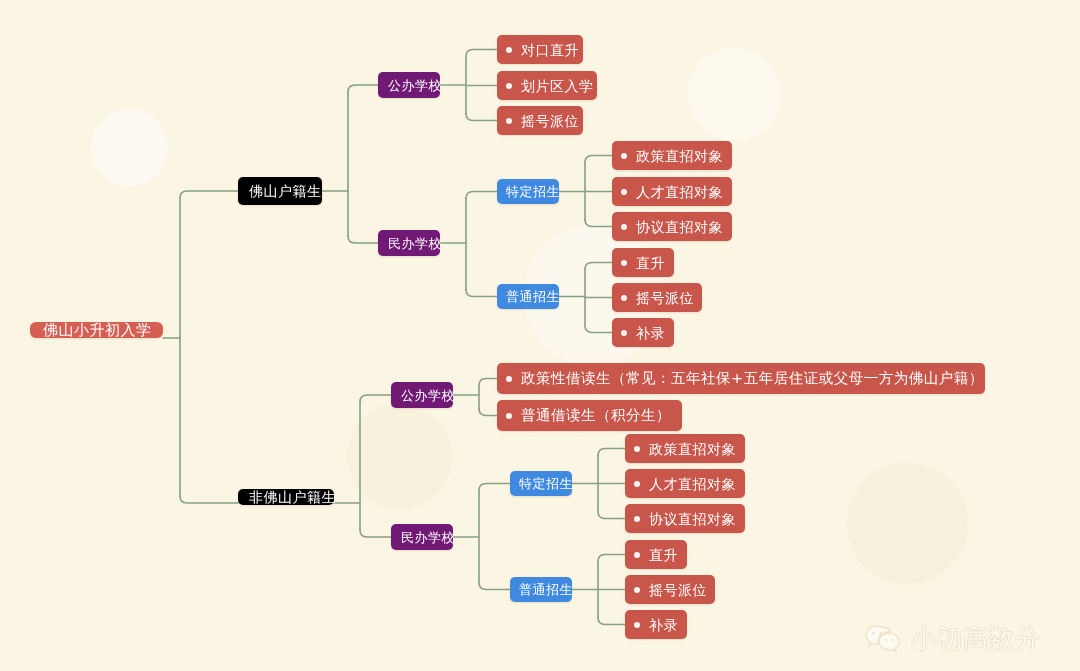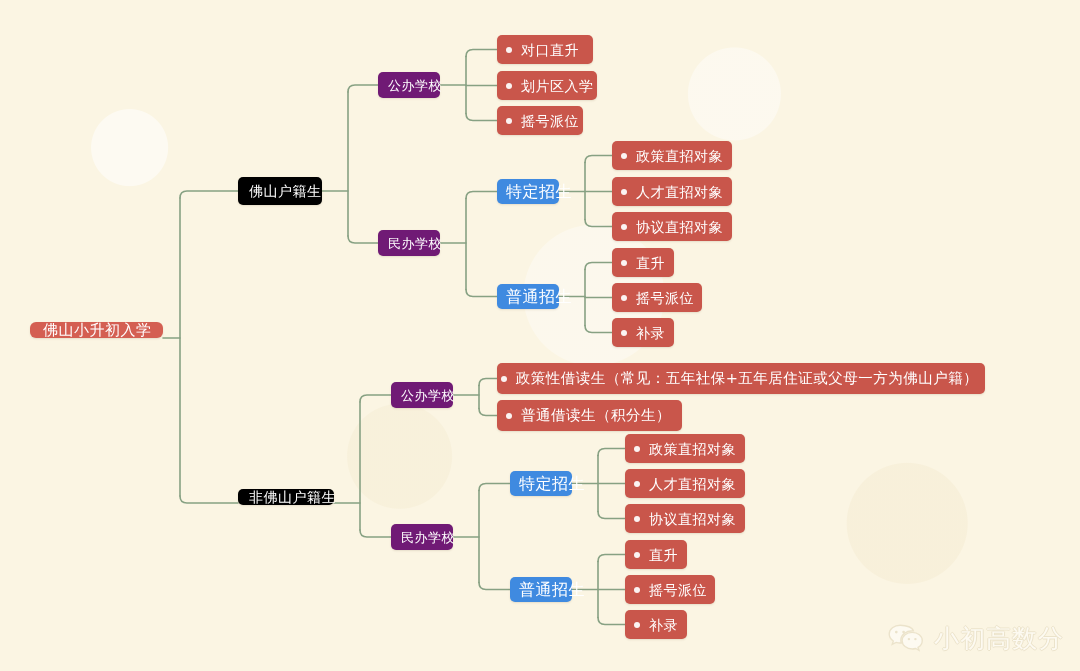--- a/index.html
+++ b/index.html
@@ -61,21 +61,21 @@
     height: 28px;
   }
   .node-school {
     background: #701a75;
     font-size: 13px;
     padding: 0 10px;
     height: 26px;
   }
   .node-admission {
     background: #3f8ae0;
-    font-size: 16px;
+    font-size: 13px;
     padding: 0 9px;
     height: 25px;
   }
   .node-leaf {
     background: #c9564b;
     font-size: 14px;
     height: 29px;
     padding: 0 12px 0 9px;
   }
   .node-leaf.wide {
@@ -89,23 +89,24 @@
     background: #ffffff;
     margin-right: 9px;
     flex: 0 0 auto;
     opacity: .93;
   }
   .node-label {
     line-height: 1;
   }
   #watermark {
     position: absolute;
-    right: 16px;
+    right: 39px;
     bottom: 16px;
     display: flex;
+    align-items: center;
     gap: 9px;
     opacity: .5;
     pointer-events: none;
   }
   #watermark-text {
     font-size: 25px;
     color: #ffffff;
     text-shadow:
       0 1px 0 #ddd2b4,
       0 -1px 0 #ddd2b4,
@@ -175,21 +176,21 @@
   <div id="node-layer">
       <div class="node node-root" style="left: 30px; top: 322px; width: 133px; height: 16px;">
         <span class="node-label">佛山小升初入学</span>
       </div>
       <div class="node node-branch" style="left: 238px; top: 177px; width: 84px; height: 28px;">
         <span class="node-label">佛山户籍生</span>
       </div>
       <div class="node node-school" style="left: 378px; top: 72px; width: 62px; height: 26px;">
         <span class="node-label">公办学校</span>
       </div>
-      <div class="node node-leaf" style="left: 497px; top: 35px; width: 96px; height: 29px;">
+      <div class="node node-leaf" style="left: 497px; top: 35px; width: 86px; height: 29px;">
         <span class="bullet"></span>
         <span class="node-label">对口直升</span>
       </div>
       <div class="node node-leaf" style="left: 497px; top: 71px; width: 100px; height: 29px;">
         <span class="bullet"></span>
         <span class="node-label">划片区入学</span>
       </div>
       <div class="node node-leaf" style="left: 497px; top: 106px; width: 86px; height: 29px;">
         <span class="bullet"></span>
         <span class="node-label">摇号派位</span>
@@ -226,21 +227,21 @@
       <div class="node node-leaf" style="left: 612px; top: 318px; width: 62px; height: 29px;">
         <span class="bullet"></span>
         <span class="node-label">补录</span>
       </div>
       <div class="node node-branch" style="left: 238px; top: 489px; width: 96px; height: 16px; align-items: center;">
         <span class="node-label">非佛山户籍生</span>
       </div>
       <div class="node node-school" style="left: 391px; top: 382px; width: 62px; height: 26px;">
         <span class="node-label">公办学校</span>
       </div>
-      <div class="node node-leaf wide" style="left: 497px; top: 363px; width: 488px; height: 31px; justify-content: center;">
+      <div class="node node-leaf wide" style="left: 497px; top: 363px; width: 488px; height: 31px;">
         <span class="bullet"></span>
         <span class="node-label">政策性借读生（常见：五年社保+五年居住证或父母一方为佛山户籍）</span>
       </div>
       <div class="node node-leaf wide" style="left: 497px; top: 400px; width: 185px; height: 31px;">
         <span class="bullet"></span>
         <span class="node-label">普通借读生（积分生）</span>
       </div>
       <div class="node node-school" style="left: 391px; top: 524px; width: 62px; height: 26px;">
         <span class="node-label">民办学校</span>
       </div>

